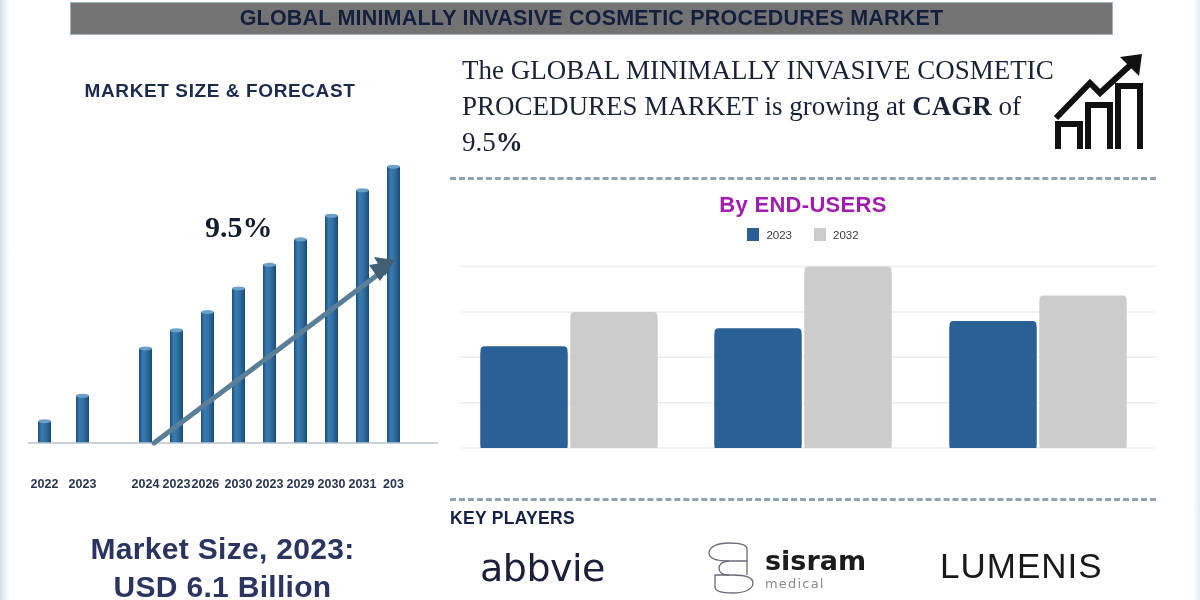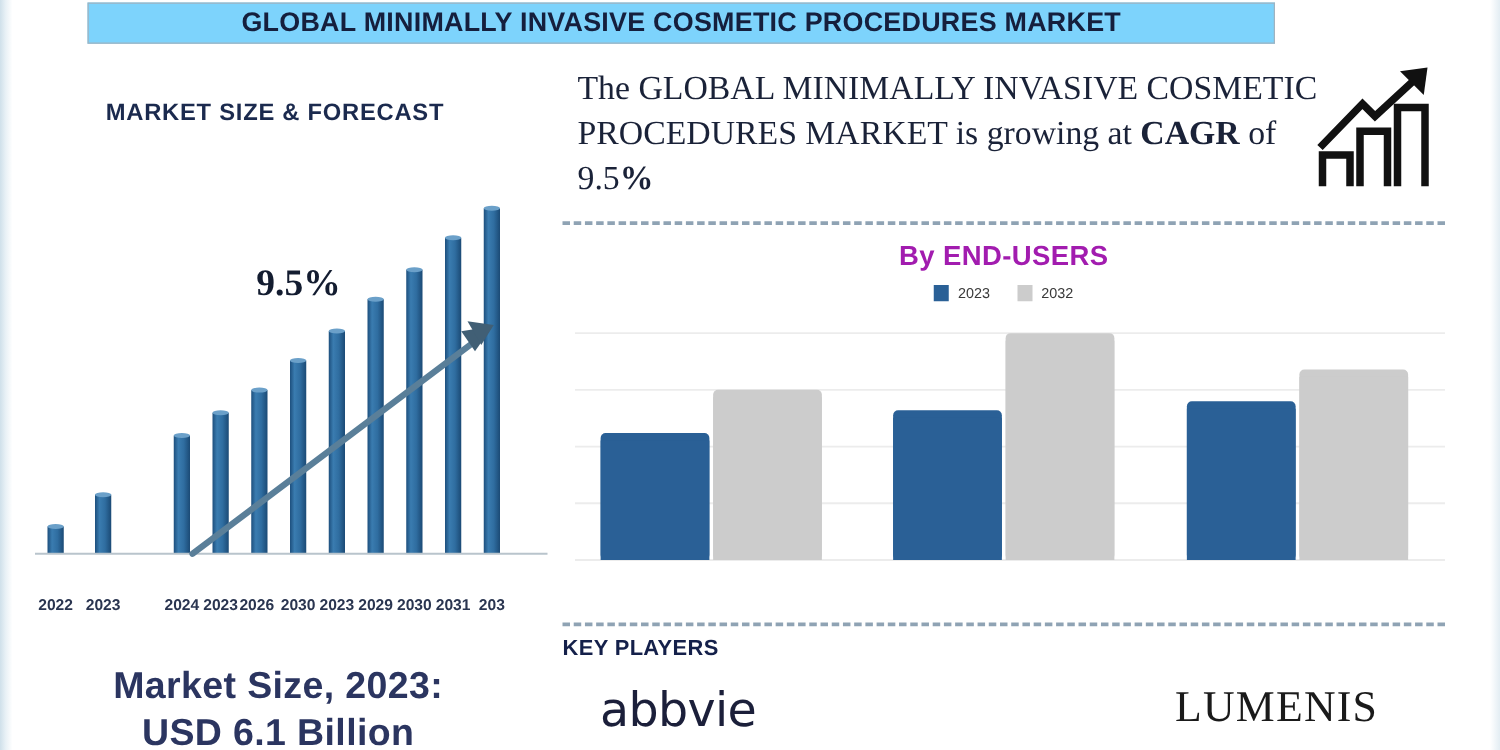--- a/index.html
+++ b/index.html
@@ -28,23 +28,23 @@
     position: absolute;
     right: 0; top: 0;
     width: 8px; height: 600px;
     background: linear-gradient(to left, #e3edf3 0%, #ffffff 100%);
   }
 
   
   .title-box {
     position: absolute;
     left: 70px; top: 2px;
-    width: 950px; height: 33px;
+    width: 1043px; height: 33px;
     border: 1px solid #9fb3c0;
-    background: #7dd3fc;
+    background: #737373;
     display: flex;
     align-items: center;
     justify-content: center;
     box-sizing: border-box;
   }
   .title-text {
     font-family: "Liberation Sans", sans-serif;
     font-weight: bold;
     font-size: 21.5px;
     letter-spacing: 0.2px;
@@ -231,21 +231,21 @@
   .sisram-sub {
     font-size: 13px;
     color: #8a8a8a;
     letter-spacing: 1.2px;
     margin-top: 3px;
     font-family: "DejaVu Sans", sans-serif;
   }
   .logo-lumenis {
     position: absolute;
     left: 490px; top: 8px;
-    font-family: Liberation Serif, serif;
+    font-family: Liberation Sans, sans-serif;
     font-size: 35px;
     letter-spacing: 1px;
     color: #1a1a1a;
   }
 </style>
 </head>
 <body>
 
 <div id="infographic">
 
@@ -388,19 +388,33 @@
     </div>
 
 
     <div class="divider bottom"></div>
 
     <div class="keyplayers-heading">KEY PLAYERS</div>
 
     <div class="logos">
       <div class="logo-abbvie">abbvie</div>
 
+      <div class="logo-sisram">
+        <svg width="52" height="56" viewBox="0 0 52 56">
+          <g fill="none" stroke="#6b6b7a" stroke-width="1.3">
+            <path d="M42 9 C42 4 34 3 24 3 C12 3 4 7 4 13 C4 19 12 21 24 21 L42 21 L42 9 Z"></path>
+            <path d="M10 47 C10 52 18 53 28 53 C40 53 48 49 48 43 C48 37 40 35 28 35 L10 35 L10 47 Z"></path>
+            <path d="M24 21 C16 21 14 26 14 28 C14 31 16 35 24 35"></path>
+            <path d="M42 21 L42 35"></path>
+          </g>
+        </svg>
+        <div class="sisram-word">
+          <span class="sisram-main">sisram</span>
+          <span class="sisram-sub">medical</span>
+        </div>
+      </div>
 
       <div class="logo-lumenis">
         <span>LUMENIS</span>
       </div>
     </div>
   </div>
 </div>
 
 </body></html>

